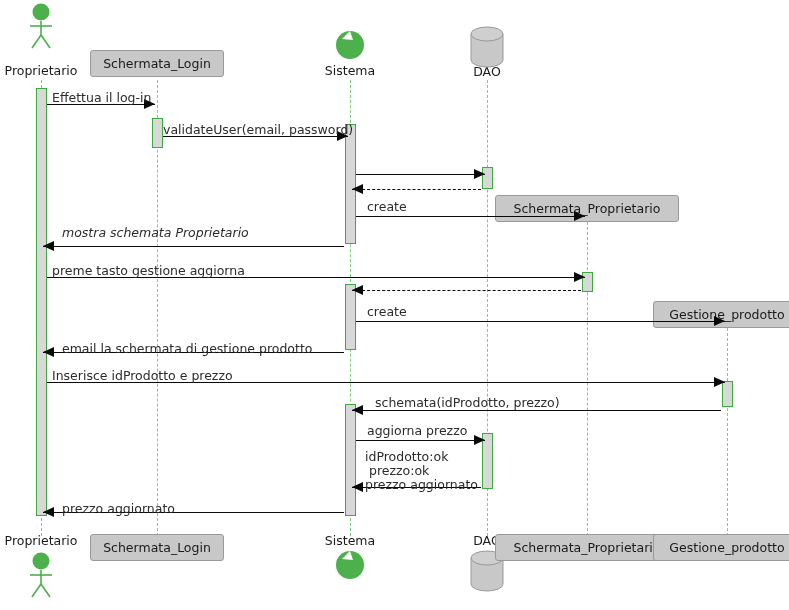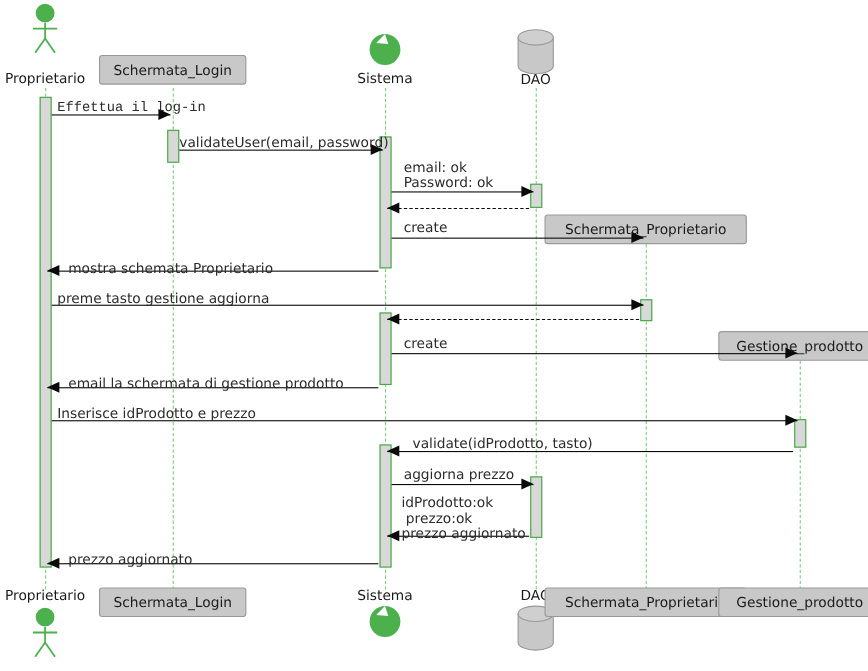--- a/index.html
+++ b/index.html
@@ -91,53 +91,51 @@
     <div class="actbar" style="left: 152px; top: 118px; height: 30px;"></div>
     <div class="actbar" style="left: 345px; top: 124px; height: 120px;"></div>
     <div class="actbar" style="left: 482px; top: 167px; height: 22px;"></div>
     <div class="actbar" style="left: 345px; top: 284px; height: 66px;"></div>
     <div class="actbar" style="left: 582px; top: 272px; height: 20px;"></div>
     <div class="actbar" style="left: 722px; top: 381px; height: 26px;"></div>
     <div class="actbar" style="left: 345px; top: 404px; height: 112px;"></div>
     <div class="actbar" style="left: 482px; top: 433px; height: 56px;"></div>
     <div class="msg" style="left: 47px; top: 104px; width: 108px;"></div>
     <div class="arrowR" style="top: 99px; left: 144px;"></div>
-    <div class="mlabel" style="left: 52px; top: 91px; font-family: Liberation Mono, monospace;">Effettua il log-in</div>
+    <div class="mlabel" style="left: 52px; top: 91px;">Effettua il log-in</div>
     <div class="msg" style="left: 163px; top: 136px; width: 185px;"></div>
     <div class="arrowR" style="top: 131px; left: 337px;"></div>
     <div class="mlabel" style="left: 163px; top: 123px; text-align: right;">validateUser(email, password)</div>
     <div class="msg" style="left: 356px; top: 174px; width: 129px;"></div>
     <div class="arrowR" style="top: 169px; left: 474px;"></div>
-    <div class="mlabel" style="left: 367px; top: 145px;">email: ok
-Password: ok</div>
     <div class="msg dotted" style="left: 352px; top: 189px; width: 129px;"></div>
     <div class="arrowL" style="top: 184px; left: 352px;"></div>
     <div class="msg" style="left: 356px; top: 216px; width: 229px;"></div>
     <div class="arrowR" style="top: 211px; left: 574px;"></div>
     <div class="mlabel" style="left: 367px; top: 200px;">create</div>
     <div class="msg" style="left: 43px; top: 246px; width: 301px;"></div>
     <div class="arrowL" style="top: 241px; left: 43px;"></div>
-    <div class="mlabel" style="left: 62px; top: 237px;">mostra schemata Proprietario</div>
+    <div class="mlabel" style="left: 62px; top: 226px; font-style: italic;">mostra schemata Proprietario</div>
     <div class="msg" style="left: 47px; top: 277px; width: 538px;"></div>
     <div class="arrowR" style="top: 272px; left: 574px;"></div>
     <div class="mlabel" style="left: 52px; top: 264px;">preme tasto gestione aggiorna</div>
     <div class="msg dotted" style="left: 352px; top: 290px; width: 229px;"></div>
     <div class="arrowL" style="top: 285px; left: 352px;"></div>
     <div class="msg" style="left: 356px; top: 321px; width: 369px;"></div>
     <div class="arrowR" style="top: 316px; left: 714px;"></div>
     <div class="mlabel" style="left: 367px; top: 305px;">create</div>
     <div class="msg" style="left: 43px; top: 352px; width: 301px;"></div>
     <div class="arrowL" style="top: 347px; left: 43px;"></div>
     <div class="mlabel" style="left: 62px; top: 342px;">email la schermata di gestione prodotto</div>
     <div class="msg" style="left: 47px; top: 382px; width: 678px;"></div>
     <div class="arrowR" style="top: 377px; left: 714px;"></div>
     <div class="mlabel" style="left: 52px; top: 369px; text-align: right;">Inserisce idProdotto e prezzo</div>
     <div class="msg" style="left: 352px; top: 410px; width: 369px;"></div>
     <div class="arrowL" style="top: 405px; left: 352px;"></div>
-    <div class="mlabel" style="left: 375px; top: 396px;">validate(idProdotto, tasto)</div>
+    <div class="mlabel" style="left: 375px; top: 396px;">schemata(idProdotto, prezzo)</div>
     <div class="msg" style="left: 356px; top: 440px; width: 129px;"></div>
     <div class="arrowR" style="top: 435px; left: 474px;"></div>
     <div class="mlabel" style="left: 367px; top: 424px; text-align: center;">aggiorna prezzo</div>
     <div class="msg" style="left: 352px; top: 487px; width: 129px;"></div>
     <div class="arrowL" style="top: 482px; left: 352px;"></div>
     <div class="mlabel" style="left: 365px; top: 450px;">idProdotto:ok
  prezzo:ok
 prezzo aggiornato</div>
     <div class="msg" style="left: 43px; top: 512px; width: 301px;"></div>
     <div class="arrowL" style="top: 507px; left: 43px;"></div>

